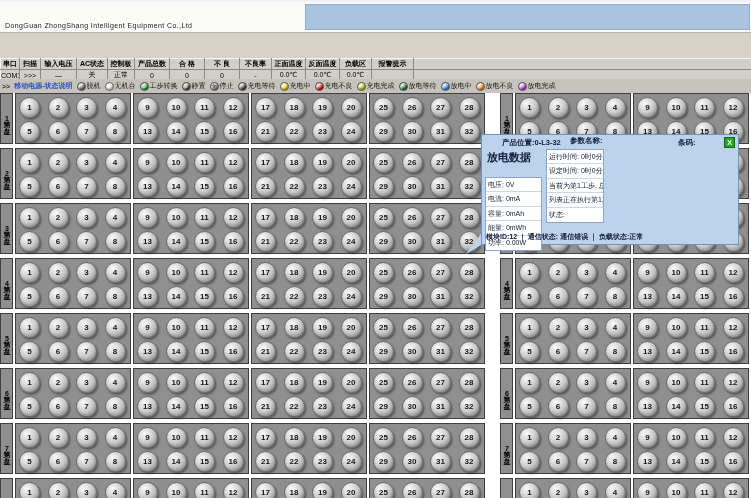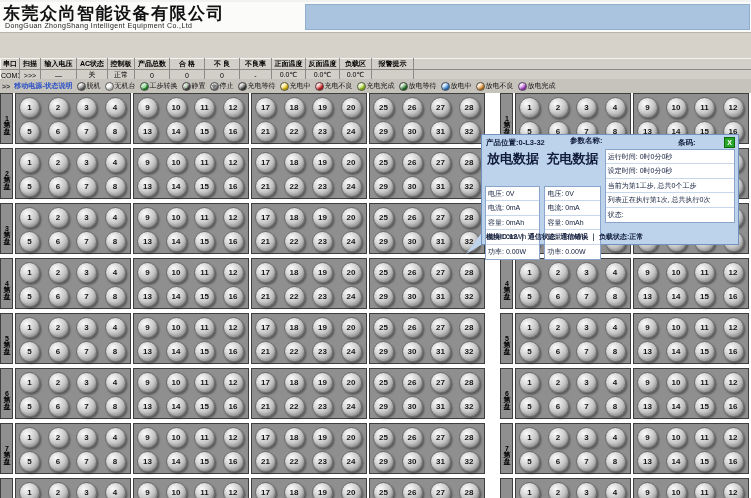--- a/index.html
+++ b/index.html
@@ -46,44 +46,43 @@
   .cell-circle { width:21px; height:21px; border-radius:50%;
         background: radial-gradient(circle at 35% 30%, #fafafa 0%, #dedede 30%, #bcbcbc 62%, #989898 100%);
         border:1px solid #6a6a6a;
         box-shadow: 1.5px 2px 2px rgba(0,0,0,.38), inset -1px -2px 2px rgba(0,0,0,.12);
         display:flex; align-items:center; justify-content:center;
         font-size:8px; font-weight:bold; color:#141414; cursor:default; }
 
   
   .popup { position:absolute; left:481px; top:132px; width:258px; height:111px; background:#bdd3ec; border:1px solid #7090c0; z-index:5; color:#101c3a; }
   .popup-header { position:relative; height:14px; font-size:7.5px; font-weight:bold; }
-  .ph-pos   { position:absolute; left:4px;  top:3px; }
+  .ph-pos   { position:absolute; left:20px;  top:3px; }
   .ph-param { position:absolute; left:88px; top:1px; }
   .ph-bar   { position:absolute; left:196px;top:3px; }
   .popup-close { position:absolute; right:3px; top:2px; width:11px; height:11px; background:#28a428; border:1px solid #0c6c0c;
         color:#fff; font-size:7px; font-weight:bold; text-align:center; line-height:10px; cursor:pointer; }
   .popup-groups { display:flex; gap:4px; padding:0 3px; }
-  .pgroup .pg-title { font-size:13px; font-weight:bold; padding:1px 0 18px 2px; color:#101c3a; }
+  .pgroup .pg-title { font-size:11px; font-weight:bold; padding:1px 0 12px 2px; color:#101c3a; }
   .pbox { background:#fff; border:1px solid #8aa4cc; }
   .prow { height:14.4px; line-height:14px; padding:0 2px; font-size:7px; color:#101c3a; border-bottom:1px solid #c8d8ec; white-space:nowrap; overflow:hidden; }
   .prow:last-child { border-bottom:none; }
   .pgroup:nth-child(1) { width:57px; }
   .pgroup:nth-child(2) { width:58px; }
   .pgroup:nth-child(3) { width:134px; }
   .popup-footer { position:absolute; left:4px; bottom:2px; font-size:7px; font-weight:bold; color:#101c3a; white-space:nowrap; }
   .popup-pointer { position:absolute; left:466px; top:229px; width:17px; height:23px; background:#bdd3ec;
         clip-path:polygon(100% 0, 100% 55%, 0 100%); z-index:4; }
 </style>
 </head>
 <body>
 
 <div class="window">
 
   <div class="titlebar">
-    <div class="title-cn">东莞众尚智能设备有限公司</div>
     <div class="title-en">DongGuan ZhongShang Intelligent Equipment Co.,Ltd</div>
     <div class="title-blue-panel"></div>
   </div>
 
 
   <table class="status-table">
     <colgroup id="st-cols">
         <col style="width: 19px;">
         <col style="width: 21px;">
         <col style="width: 36px;">
@@ -713,30 +712,20 @@
           <div class="pg-title">放电数据</div>
           <div class="pbox">
             <div class="prow">电压: 0V</div>
             <div class="prow">电流: 0mA</div>
             <div class="prow">容量: 0mAh</div>
             <div class="prow">能量: 0mWh</div>
             <div class="prow">功率: 0.00W</div>
           </div>
         </div>
         <div class="pgroup">
-          <div class="pg-title">充电数据</div>
-          <div class="pbox">
-            <div class="prow">电压: 0V</div>
-            <div class="prow">电流: 0mA</div>
-            <div class="prow">容量: 0mAh</div>
-            <div class="prow">能量: 0mWh</div>
-            <div class="prow">功率: 0.00W</div>
-          </div>
-        </div>
-        <div class="pgroup">
           <div class="pbox">
             <div class="prow">运行时间: 0时0分0秒</div>
             <div class="prow">设定时间: 0时0分0秒</div>
             <div class="prow">当前为第1工步, 总共0个工步</div>
             <div class="prow">列表正在执行第1次, 总共执行0次</div>
             <div class="prow">状态:</div>
           </div>
         </div>
       </div>
     <div class="popup-footer">模块ID:12 ｜ 通信状态: 通信错误 ｜ 负载状态:正常</div>

